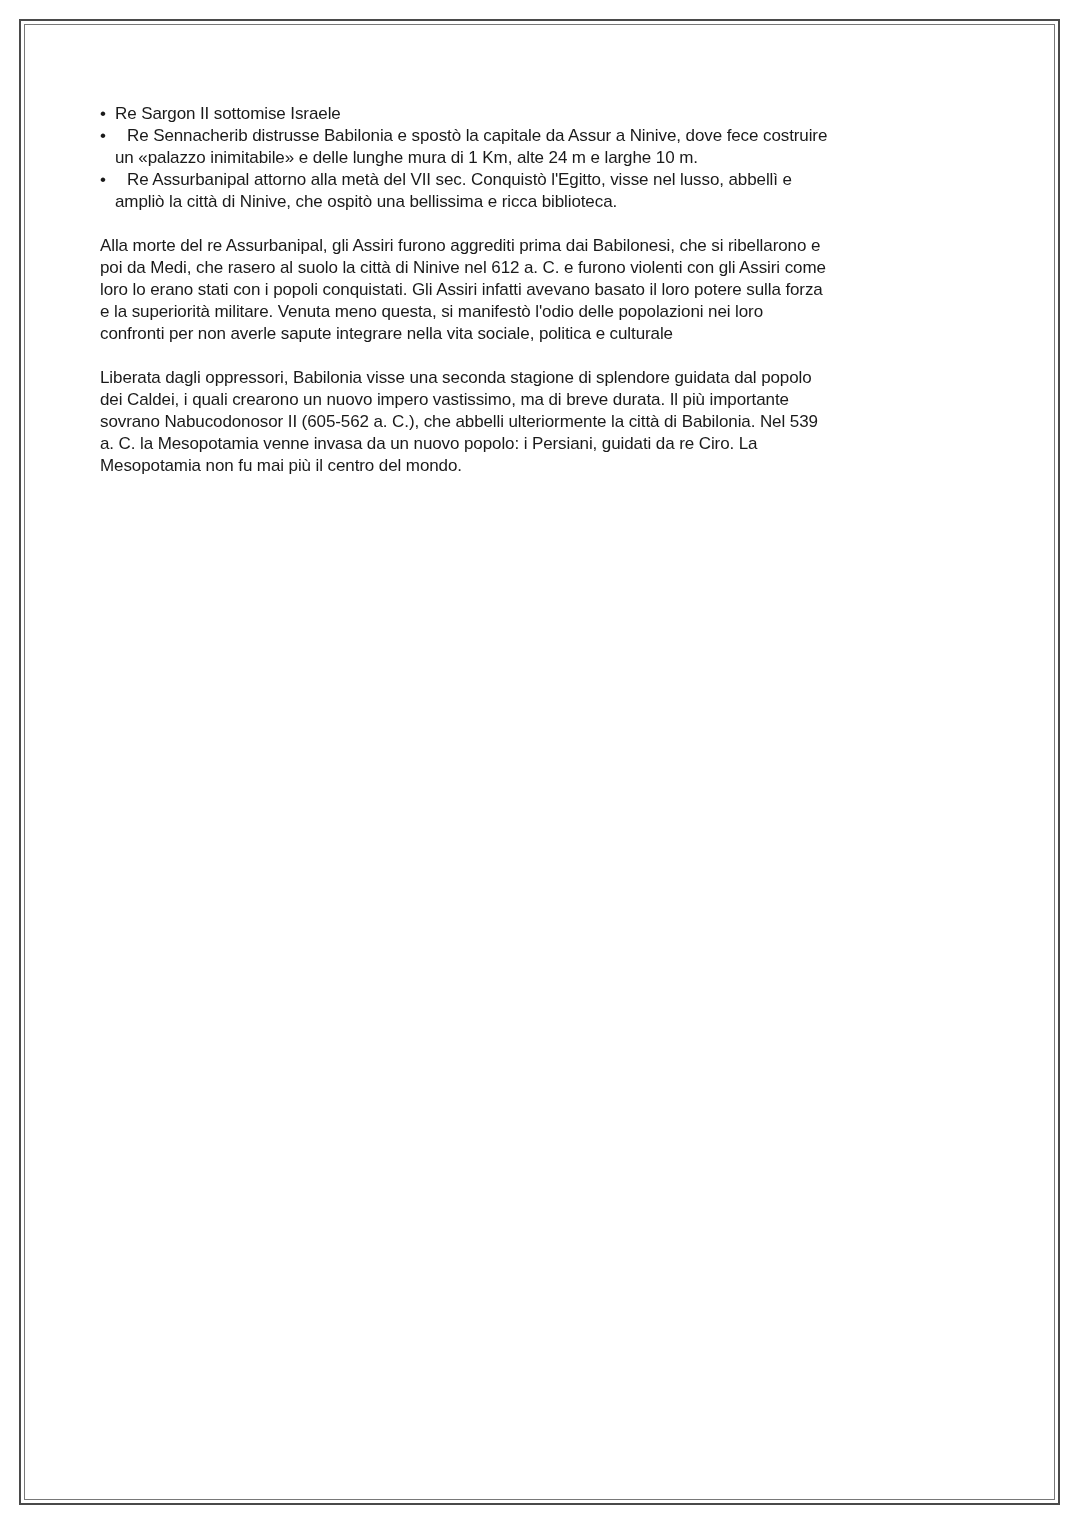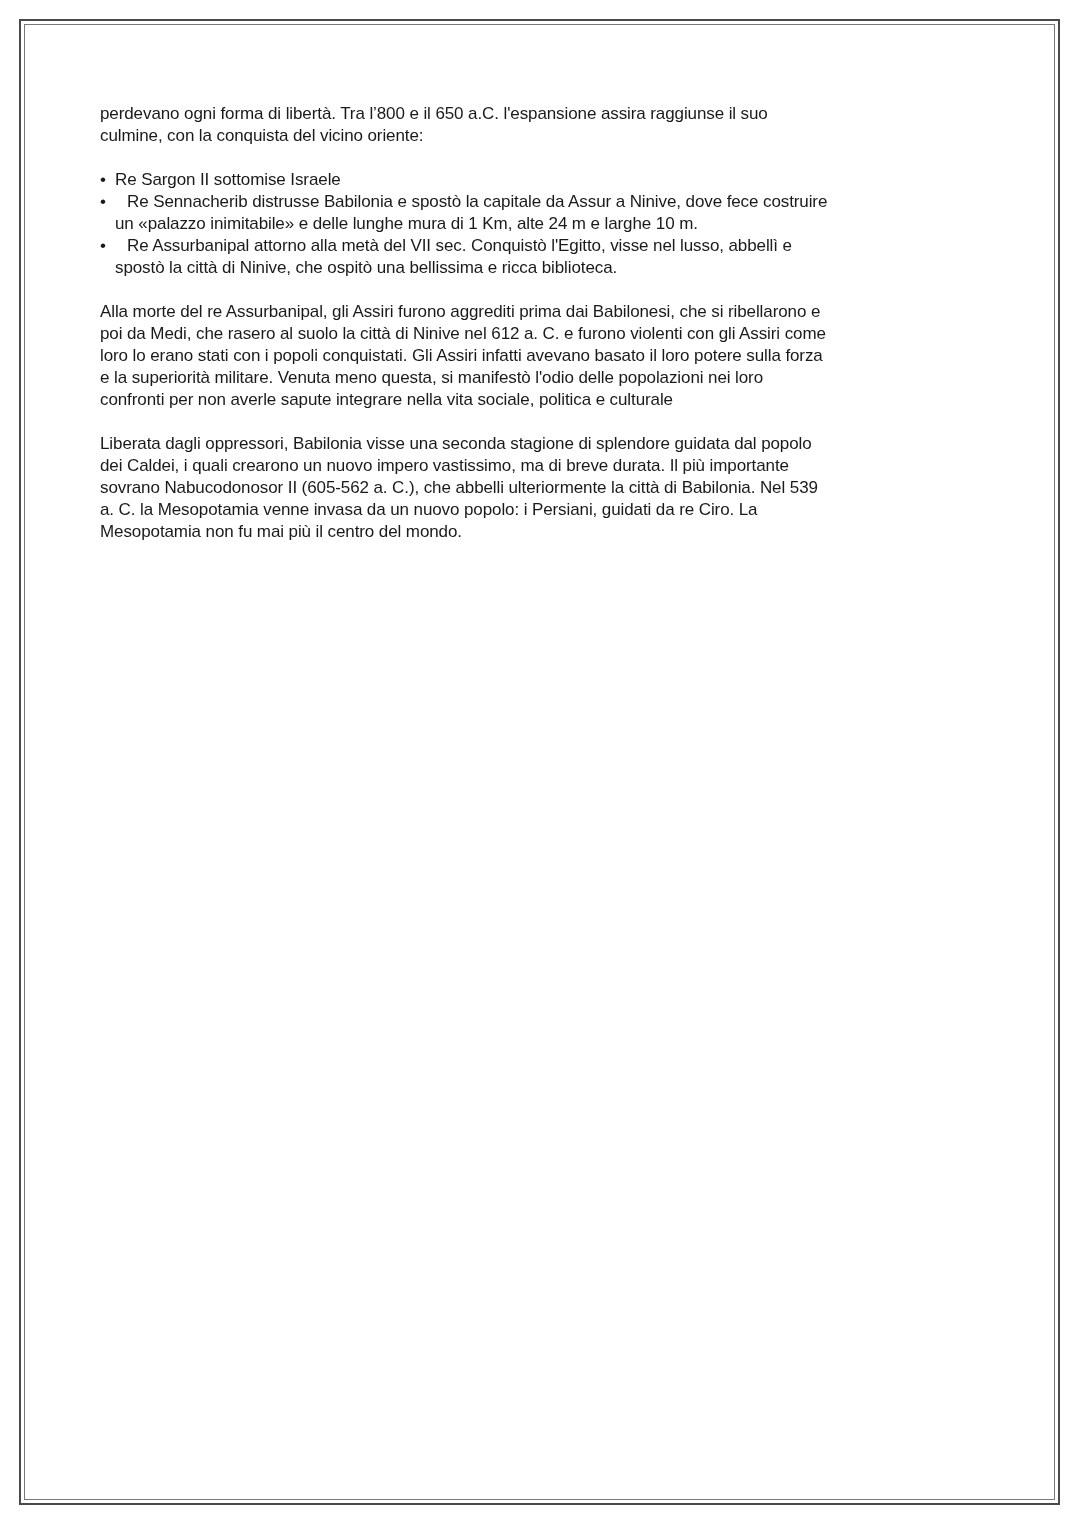--- a/index.html
+++ b/index.html
@@ -69,40 +69,38 @@
 <body>
 
 <div class="page">
 
   <div class="frame-outer">
     <div class="frame-inner"></div>
   </div>
 
   <div class="content">
 
-    <p class="para">perdevano ogni forma di libertà. Tra l’800 e il 650 a.C. l'espansione assira raggiunse il suo
-culmine, con la conquista del vicino oriente:</p>
 
     <div class="bullet-list">
 
       <div class="bullet-item">
         <span class="marker">•</span>
         <div class="bullet-text">Re Sargon II sottomise Israele</div>
       </div>
 
       <div class="bullet-item indent-first">
         <span class="marker">•</span>
         <div class="bullet-text">Re Sennacherib distrusse Babilonia e spostò la capitale da Assur a Ninive, dove fece costruire
 un «palazzo inimitabile» e delle lunghe mura di 1 Km, alte 24 m e larghe 10 m.</div>
       </div>
 
       <div class="bullet-item indent-first">
         <span class="marker">•</span>
         <div class="bullet-text">Re Assurbanipal attorno alla metà del VII sec. Conquistò l'Egitto, visse nel lusso, abbellì e
-spostò la città di Ninive, che ospitò una bellissima e ricca biblioteca.</div>
+ampliò la città di Ninive, che ospitò una bellissima e ricca biblioteca.</div>
       </div>
 
     </div>
 
     <p class="para">Alla morte del re Assurbanipal, gli Assiri furono aggrediti prima dai Babilonesi, che si ribellarono e
 poi da Medi, che rasero al suolo la città di Ninive nel 612 a. C. e furono violenti con gli Assiri come
 loro lo erano stati con i popoli conquistati. Gli Assiri infatti avevano basato il loro potere sulla forza
 e la superiorità militare. Venuta meno questa, si manifestò l'odio delle popolazioni nei loro
 confronti per non averle sapute integrare nella vita sociale, politica e culturale</p>
 

